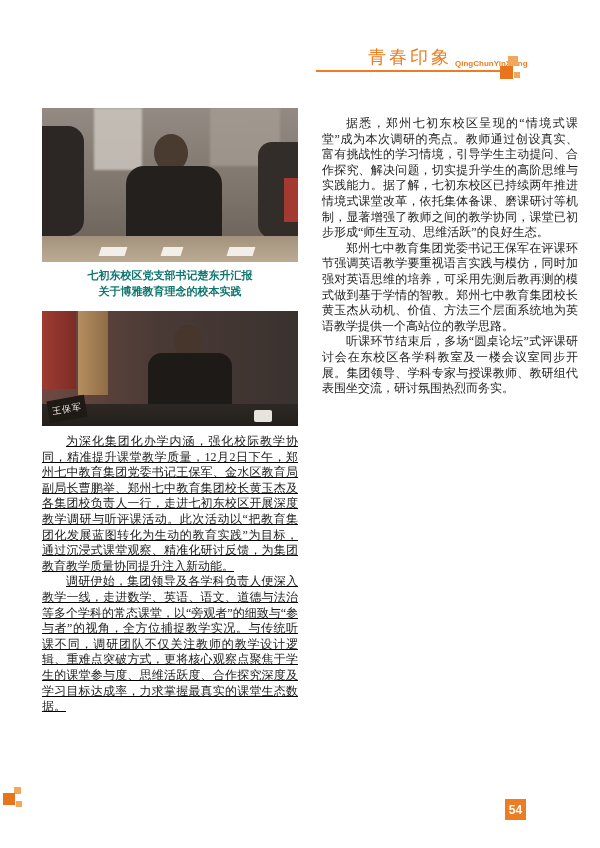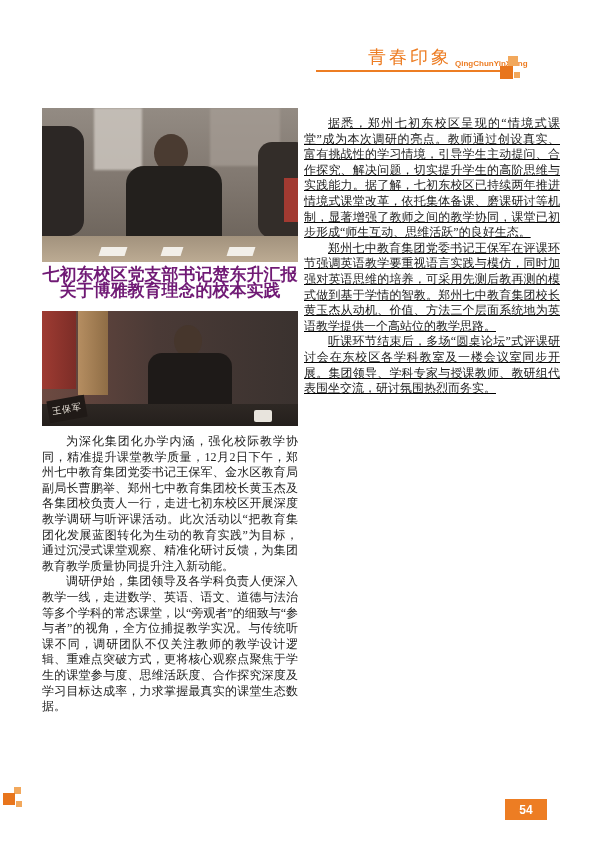--- a/index.html
+++ b/index.html
@@ -19,21 +19,21 @@
     position:absolute;left:455px;top:59px;
     font-family:"Liberation Sans","DejaVu Sans",sans-serif;
     font-size:8px;color:#ED7D23;font-weight:bold;
   }
   .px{position:absolute;}
   .px-a{left:508px;top:56px;width:10px;height:10px;background:#F2A85C;}
   .px-b{left:500px;top:66px;width:13px;height:13px;background:#E8751C;}
   .px-c{left:514px;top:72px;width:6px;height:6px;background:#F2A85C;}
   
   .col-left{position:absolute;left:42px;top:108px;width:256px;}
-  .col-right{position:absolute;left:304px;top:116px;width:256px;text-decoration:underline;}
+  .col-right{position:absolute;left:322px;top:116px;width:256px;}
   .body-par{
     margin:0;font-size:12px;line-height:15.6px;color:#1c1c1c;
     text-align:justify;text-indent:2em;
   }
   
   .photo{position:relative;overflow:hidden;width:256px;background:#7a7068;}
   .photo1{height:154px;background:linear-gradient(180deg,#938b83 0%,#80776f 48%,#675e55 100%);}
   .photo2{height:115px;background:linear-gradient(90deg,#6d4a41 0%,#4a3a36 45%,#3a322f 100%);}
   .window1{position:absolute;left:52px;top:0;width:48px;height:62px;background:#cfc9c2;opacity:.8;filter:blur(1px);}
   .panel1{position:absolute;right:18px;top:0;width:70px;height:58px;background:#a79e96;opacity:.7;filter:blur(1px);}
@@ -52,28 +52,28 @@
   .desk2{position:absolute;left:0;bottom:0;width:256px;height:22px;background:linear-gradient(180deg,#2e2824,#241f1c);}
   .plate{
     position:absolute;left:6px;bottom:6px;width:38px;height:22px;background:#201a17;
     transform:rotate(-10deg);color:#efe9df;
     font-family:"Liberation Sans","DejaVu Sans",sans-serif;
     font-size:9px;display:flex;align-items:center;justify-content:center;letter-spacing:1px;
   }
   .cup{position:absolute;right:26px;bottom:4px;width:18px;height:12px;background:#e8e4dd;border-radius:2px;}
   .caption{
     font-family:"Liberation Sans","DejaVu Sans",sans-serif;
-    font-weight:bold;font-size:17px;line-height:16px;color:#701a75;
+    font-weight:bold;font-size:11px;line-height:16px;color:#0f766e;
     text-align:center;margin-top:5px;
   }
   .photo2-wrap{margin-top:12px;}
-  .left-text{margin-top:8px;}
+  .left-text{margin-top:8px;text-decoration:underline;}
   
   .page-num{
-    position:absolute;left:505px;top:799px;width:42px;height:21px;background:#ED7D23;
+    position:absolute;left:505px;top:799px;width:21px;height:21px;background:#ED7D23;
     color:#ffffff;font-family:"Liberation Sans","DejaVu Sans",sans-serif;
     font-weight:bold;font-size:12px;display:flex;align-items:center;justify-content:center;
   }
   .fx-a{left:14px;top:787px;width:7px;height:7px;background:#F2A85C;}
   .fx-b{left:3px;top:793px;width:12px;height:12px;background:#E8751C;}
   .fx-c{left:16px;top:801px;width:6px;height:6px;background:#F2A85C;}
 </style>
 </head>
 <body>
 

